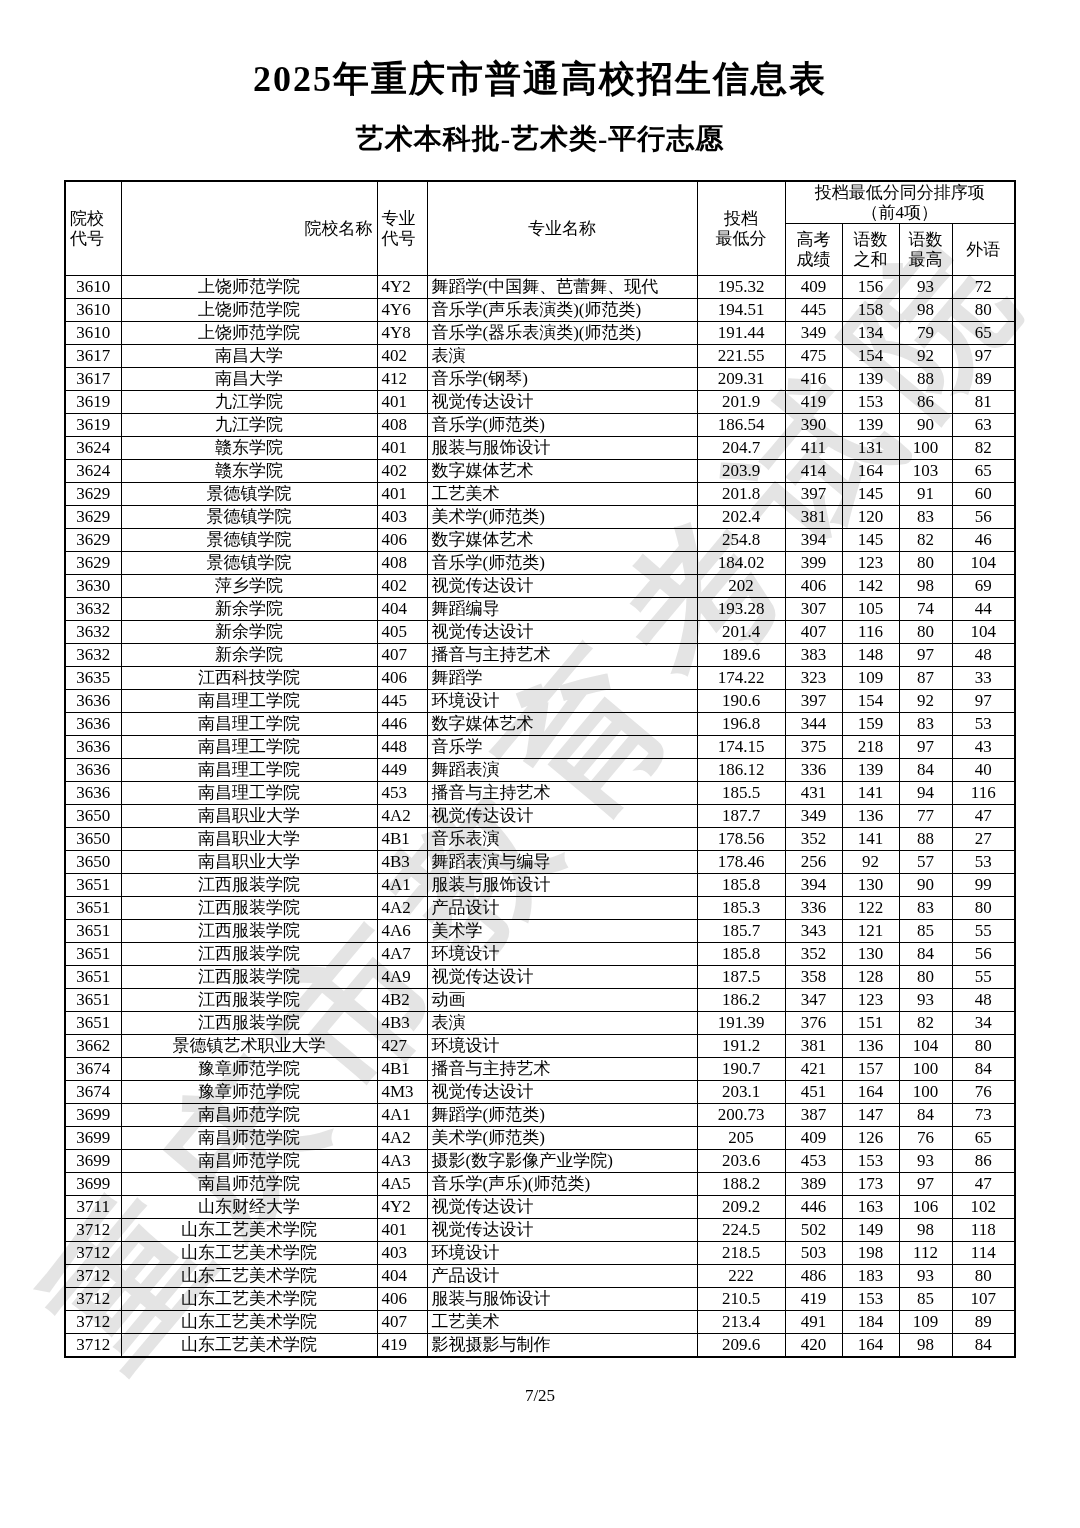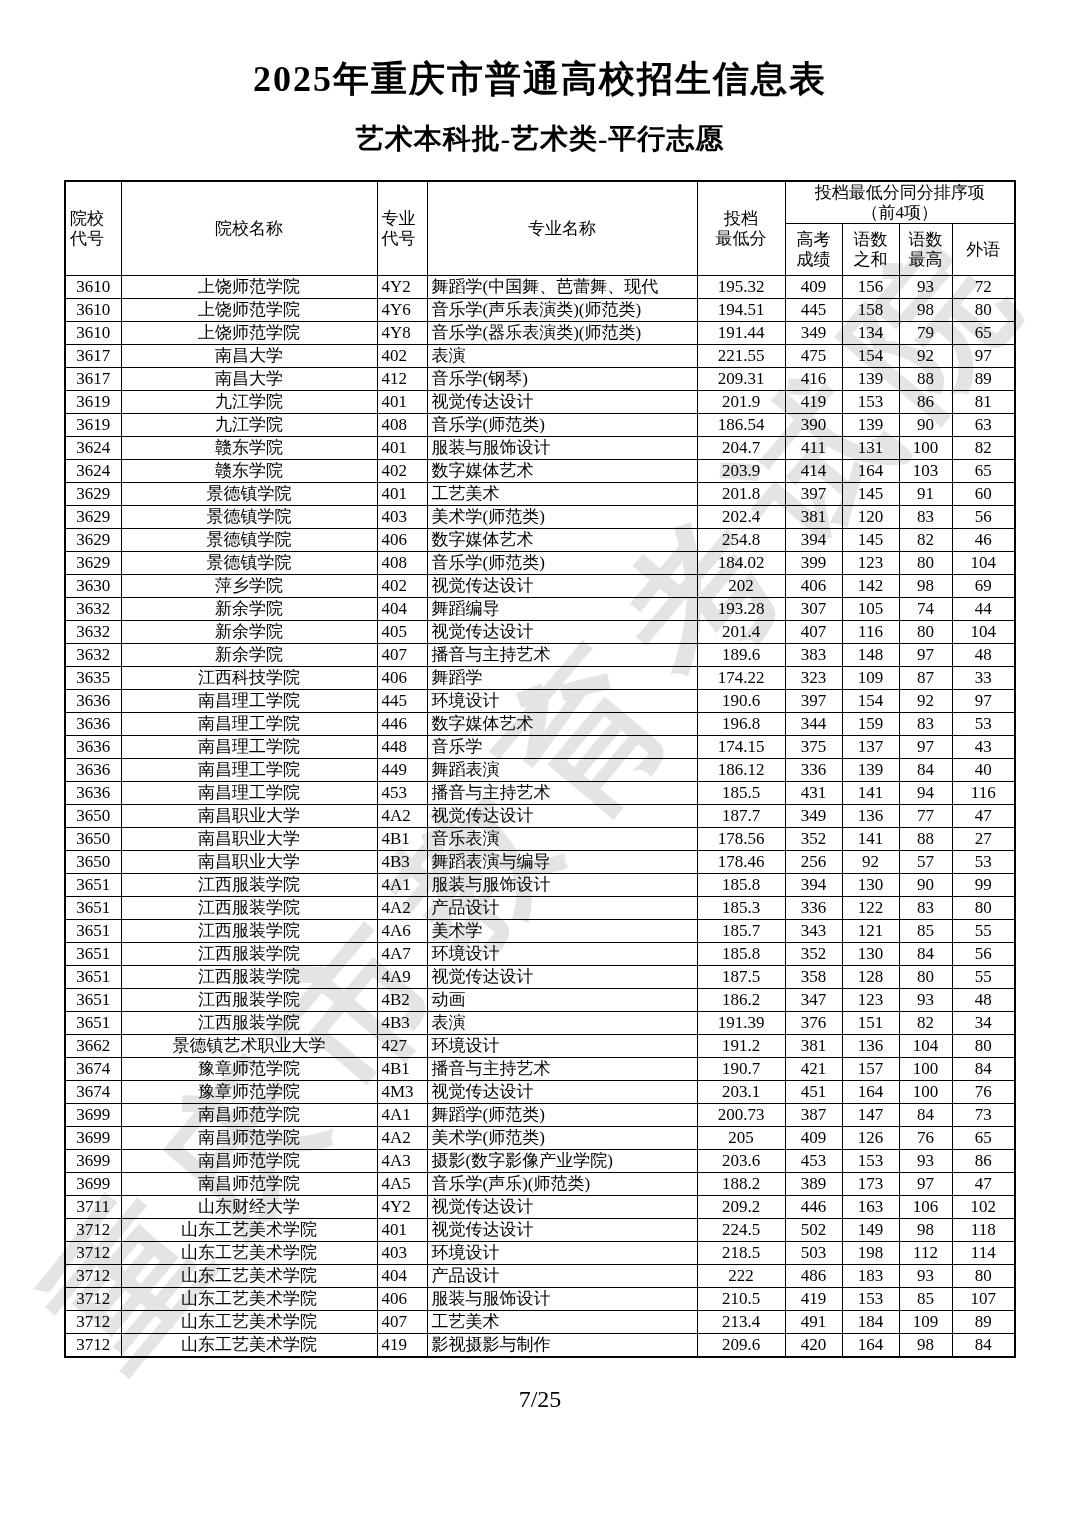--- a/index.html
+++ b/index.html
@@ -93,21 +93,21 @@
   td.c2 { text-align: left; }
   td.c3 { text-align: left; }
   td.c4 { text-align: center; }
   td.c5, td.c6, td.c7, td.c8 { text-align: center; }
 
   th.group-header { height: 38px; }
   thead tr.sub-row th { height: 52px; }
 
   .page-footer {
     text-align: center;
-    font-size: 24px;
+    font-size: 17px;
     margin-top: 28px;
   }
 </style>
 </head>
 <body>
 
 <div class="watermark">重庆市教育考试院</div>
 
 <div class="content">
   <h1 class="page-title">2025年重庆市普通高校招生信息表</h1>
@@ -122,21 +122,21 @@
         <col class="c4">
       <col class="c5">
         <col class="c6">
         <col class="c7">
         <col class="c8">
     </colgroup>
     <thead>
       <tr>
         <th rowspan="2" style="text-align:left;">院校
 代号</th>
-        <th rowspan="2" style="text-align:center;">院校名称</th>
+        <th rowspan="2" style="text-align:right;">院校名称</th>
         <th rowspan="2" style="text-align:left;">专业
 代号</th>
         <th rowspan="2">专业名称</th>
         <th rowspan="2">投档
 最低分</th>
         <th colspan="4" class="group-header">投档最低分同分排序项
 （前4项）</th>
       </tr>
       <tr class="sub-row">
         <th>高考
@@ -369,21 +369,21 @@
           <td class="c7">83</td>
           <td class="c8">53</td>
         </tr>
         <tr>
           <td class="c0">3636</td>
           <td class="c1">南昌理工学院</td>
           <td class="c2">448</td>
           <td class="c3">音乐学</td>
           <td class="c4">174.15</td>
           <td class="c5">375</td>
-          <td class="c6">137</td>
+          <td class="c6">218</td>
           <td class="c7">97</td>
           <td class="c8">43</td>
         </tr>
         <tr>
           <td class="c0">3636</td>
           <td class="c1">南昌理工学院</td>
           <td class="c2">449</td>
           <td class="c3">舞蹈表演</td>
           <td class="c4">186.12</td>
           <td class="c5">336</td>

